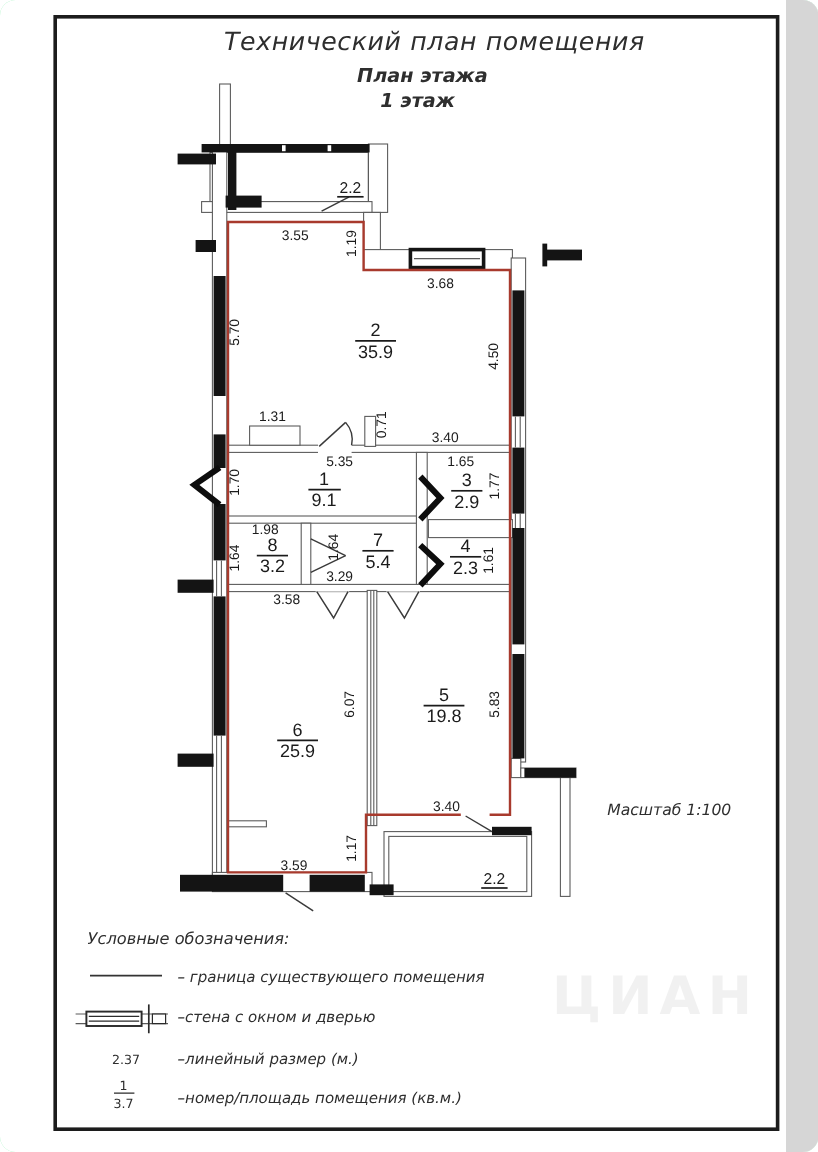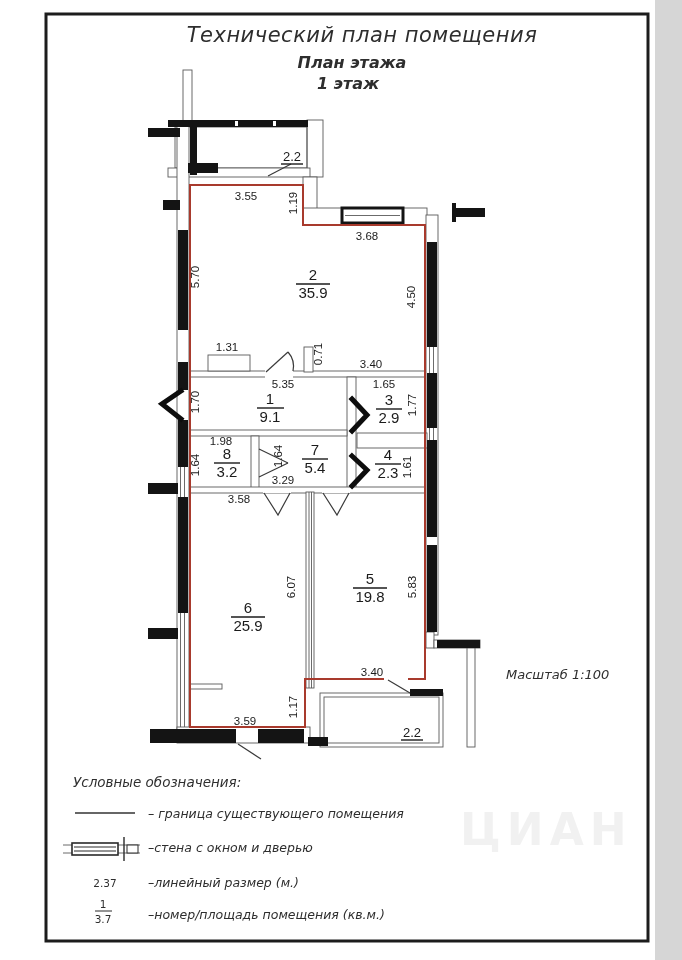--- a/index.html
+++ b/index.html
@@ -1,17 +1,17 @@
 <!DOCTYPE html>
 <html><head>
 <meta charset="utf-8">
 <style>
   html,body{margin:0;padding:0;background:#ffffff;}
   #stage{position:relative;width:682px;height:960px;background:#86efac;overflow:hidden;
-         font-family:"Liberation Sans",sans-serif;}
+         font-family:"Liberation Sans",sans-serif;border-radius:13px;}
   svg{position:absolute;left:0;top:0;}
   text{fill:#1b1b1b;}
   .t-title{font-family:"DejaVu Sans",sans-serif;font-style:italic;font-size:21px;fill:#2e2e2e;letter-spacing:0.5px;}
   .t-sub{font-family:"DejaVu Sans",sans-serif;font-style:italic;font-weight:bold;font-size:16px;fill:#2e2e2e;}
   .dim{font-family:"Liberation Sans",sans-serif;font-size:11.5px;fill:#1b1b1b;}
   .room-num{font-family:"Liberation Sans",sans-serif;font-size:15px;fill:#1b1b1b;}
   .room-area{font-family:"Liberation Sans",sans-serif;font-size:15px;fill:#1b1b1b;}
   .balc{font-family:"Liberation Sans",sans-serif;font-size:13px;fill:#1b1b1b;}
   .scale{font-family:"DejaVu Sans",sans-serif;font-style:italic;font-size:13px;fill:#2e2e2e;}
   .leg-head{font-family:"DejaVu Sans",sans-serif;font-style:italic;font-size:13.5px;fill:#2e2e2e;}

